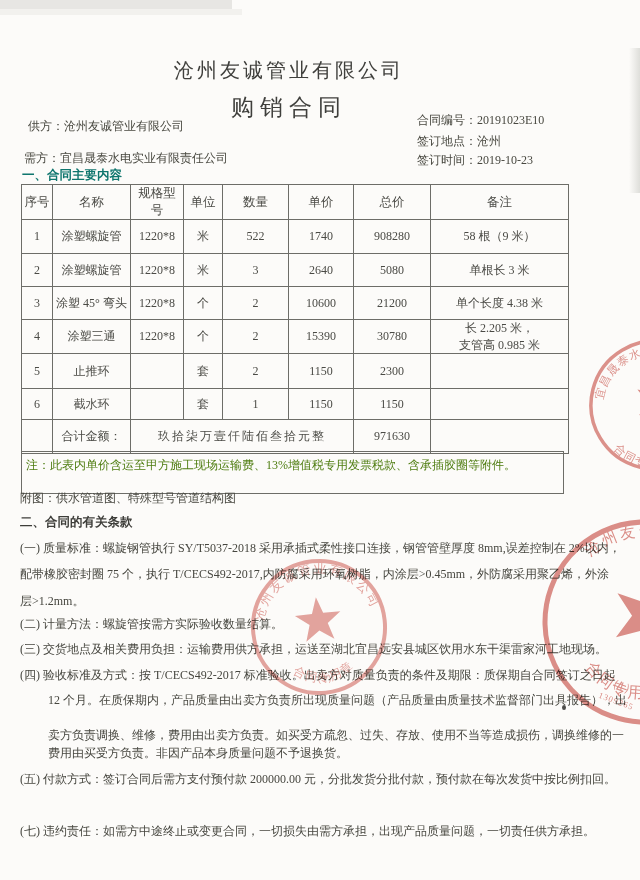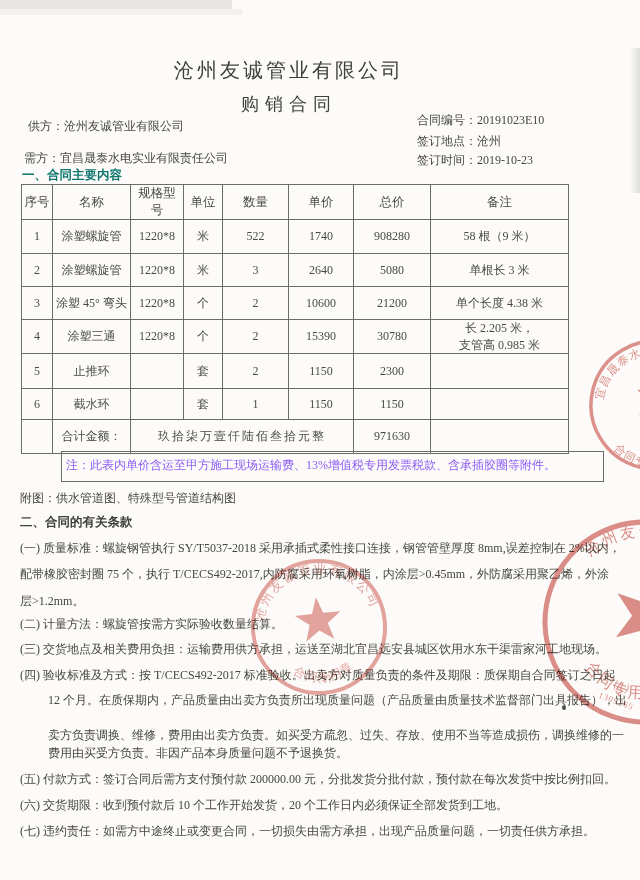--- a/index.html
+++ b/index.html
@@ -7,38 +7,38 @@
         font-family:"Liberation Serif","DejaVu Serif",serif;color:#454542;}
   
   .scan-strip-1{position:absolute;left:0;top:0;width:232px;height:9px;background:#e7e6e3;}
   .scan-strip-2{position:absolute;left:0;top:9px;width:242px;height:6px;background:#f2f1ee;}
   .scan-edge-right{position:absolute;left:629px;top:48px;width:11px;height:145px;
         background:linear-gradient(to left,#dededa,rgba(222,222,218,0));}
   .speck{position:absolute;left:562px;top:705px;width:4px;height:5px;background:#2e2e2c;border-radius:50%;opacity:.85;}
   
   .title-wrap{position:absolute;left:0;top:0;width:578px;text-align:center;}
   .doc-company{position:absolute;top:57px;width:100%;font-size:20px;letter-spacing:3px;color:#3f3f3c;}
-  .doc-title{position:absolute;top:92px;width:100%;font-size:18px;letter-spacing:6px;color:#3f3f3c;}
+  .doc-title{position:absolute;top:92px;width:100%;font-size:23px;letter-spacing:6px;color:#3f3f3c;}
   .meta{position:absolute;font-size:12px;white-space:nowrap;color:#47473f;}
   .m-supplier{left:28px;top:118px;}
   .m-buyer{left:24px;top:150px;}
   .m-no{left:417px;top:112px;}
   .m-place{left:417px;top:133px;}
   .m-time{left:417px;top:152px;}
   .h1{position:absolute;left:22px;top:167px;font-size:12.5px;font-weight:bold;color:#0f766e;}
   
   table.items{position:absolute;left:21px;top:184px;width:547px;border-collapse:collapse;table-layout:fixed;}
   table.items td,table.items th{border:1px solid #6d6d68;padding:0 2px;text-align:center;
         vertical-align:middle;font-weight:normal;font-size:12px;color:#4a4a45;overflow:hidden;}
   table.items th{font-size:12.5px;}
   .pre{white-space:pre-line;font-size:11px;line-height:1.35;}
   .cn-amount{letter-spacing:2px;}
   
   .note-box{position:absolute;left:21px;top:451px;width:537px;height:24px;border:1px solid #6d6d68;
-        font-size:12px;padding:5px 0 0 4px;white-space:nowrap;color:#8b5cf6;margin-left:40px;}
+        font-size:12px;padding:5px 0 12px 4px;white-space:nowrap;color:#4d7c0f;}
   .ln{position:absolute;font-size:12px;white-space:nowrap;color:#46463f;}
   .h2{font-weight:bold;font-size:12.5px;color:#3e3e3a;}
   
   svg.stamp{position:absolute;mix-blend-mode:multiply;}
   svg.stamp text{font-family:"Liberation Serif","DejaVu Serif",serif;}
   .stamp-a{left:575px;top:325px;opacity:.6;}
   .stamp-b{left:243px;top:551px;opacity:.52;}
   .stamp-c{left:525px;top:502px;opacity:.62;}
 </style>
 </head>
@@ -163,21 +163,20 @@
   <div class="ln" style="left:20px;top:540px;">(一) 质量标准：螺旋钢管执行 SY/T5037-2018 采用承插式柔性接口连接，钢管管壁厚度 8mm,误差控制在 2%以内，</div>
   <div class="ln" style="left:20px;top:566px;">配带橡胶密封圈 75 个，执行 T/CECS492-2017,内防腐采用环氧树脂，内涂层&gt;0.45mm，外防腐采用聚乙烯，外涂</div>
   <div class="ln" style="left:20px;top:593px;">层&gt;1.2mm。</div>
   <div class="ln" style="left:20px;top:616px;">(二) 计量方法：螺旋管按需方实际验收数量结算。</div>
   <div class="ln" style="left:20px;top:641px;">(三) 交货地点及相关费用负担：运输费用供方承担，运送至湖北宜昌远安县城区饮用水东干渠雷家河工地现场。</div>
   <div class="ln" style="left:20px;top:667px;">(四) 验收标准及方式：按 T/CECS492-2017 标准验收。出卖方对质量负责的条件及期限：质保期自合同签订之日起</div>
   <div class="ln" style="left:48px;top:692px;">12 个月。在质保期内，产品质量由出卖方负责所出现质量问题（产品质量由质量技术监督部门出具报告），出</div>
   <div class="ln" style="left:48px;top:719px;margin-top:8px;">卖方负责调换、维修，费用由出卖方负责。如买受方疏忽、过失、存放、使用不当等造成损伤，调换维修的一</div>
   <div class="ln" style="left:48px;top:745px;">费用由买受方负责。非因产品本身质量问题不予退换货。</div>
   <div class="ln" style="left:20px;top:771px;">(五) 付款方式：签订合同后需方支付预付款 200000.00 元，分批发货分批付款，预付款在每次发货中按比例扣回。</div>
-  <div class="ln" style="left:20px;top:797px;">(六) 交货期限：收到预付款后 10 个工作开始发货，20 个工作日内必须保证全部发货到工地。</div>
   <div class="ln" style="left:20px;top:823px;">(七) 违约责任：如需方中途终止或变更合同，一切损失由需方承担，出现产品质量问题，一切责任供方承担。</div>
 
   <svg class="stamp stamp-a" width="160" height="160" viewBox="-80 -80 160 160">
     <defs>
       <path id="spA" d="M -49,19 A 52,52 0 1 1 49,19"></path>
       <path id="spAl" d="M -40,42 A 50,50 0 0 0 40,42"></path>
     </defs>
     <g transform="rotate(14)" fill="#c84a41" stroke="none">
       <circle r="64" fill="none" stroke="#c84a41" stroke-width="3.5"></circle>
       <text font-size="11.5" letter-spacing="1" text-anchor="middle">

